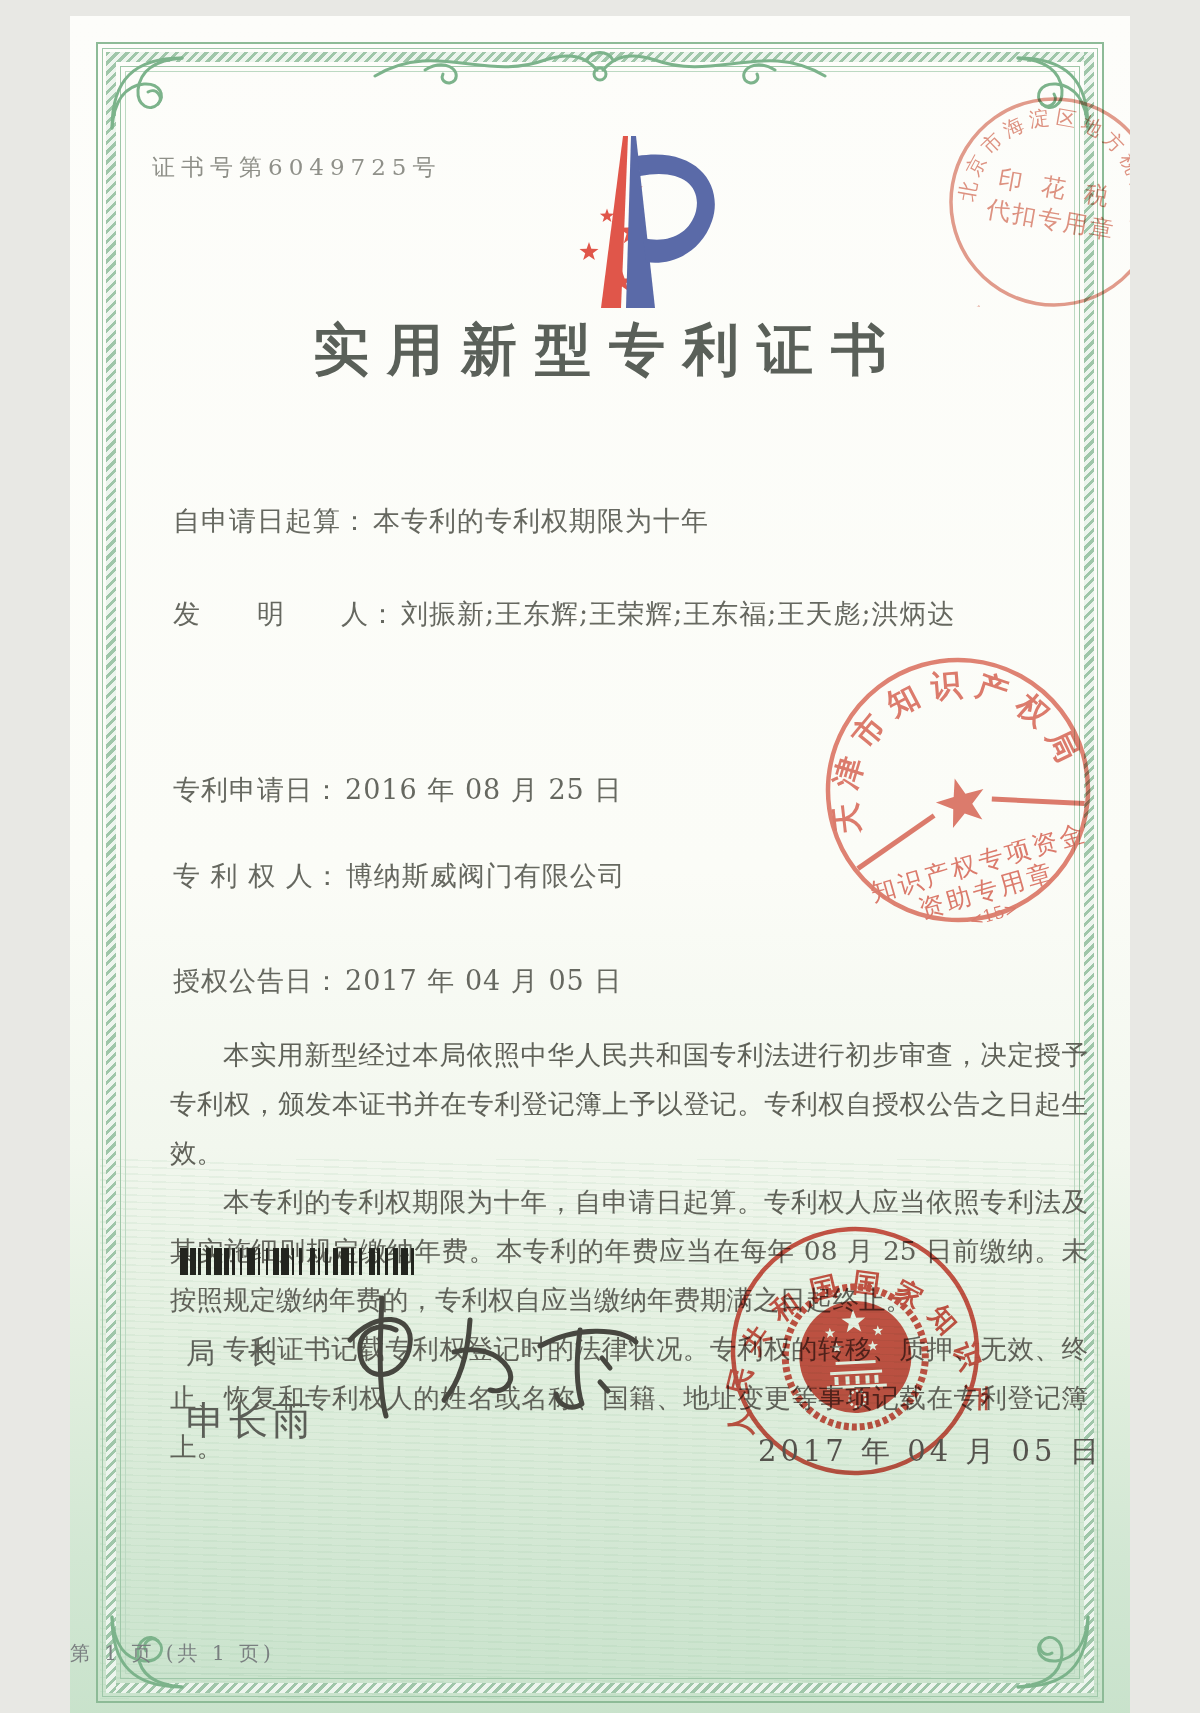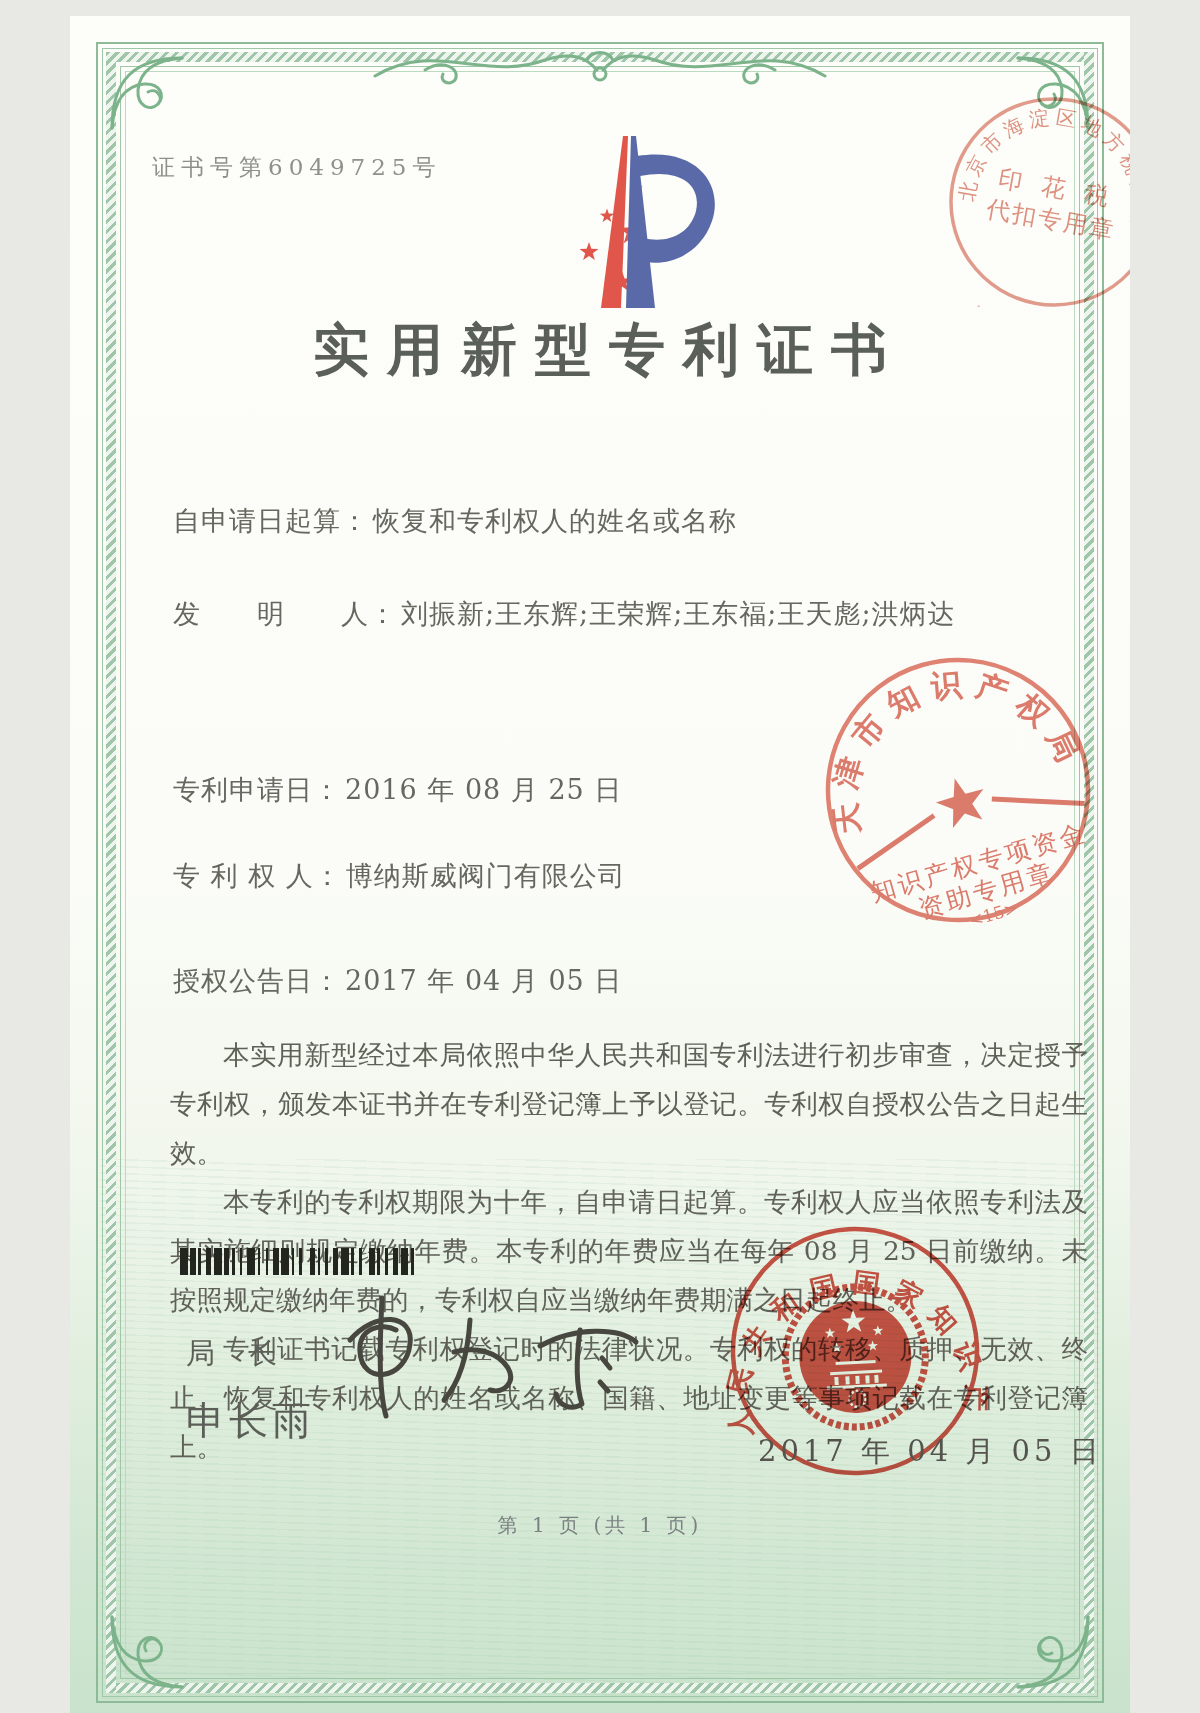--- a/index.html
+++ b/index.html
@@ -47,21 +47,21 @@
   .sig-title{position:absolute;left:116px;top:1318px;font-size:29px;color:#5b5e57;letter-spacing:2px;}
   .sig-name{position:absolute;left:116px;top:1378px;font-size:39px;color:#5b5e57;letter-spacing:4px;}
   .sig-svg{position:absolute;left:248px;top:1272px;width:340px;height:150px;z-index:4;}
 
   .stamp{position:absolute;mix-blend-mode:multiply;opacity:.92;z-index:5;}
   .stamp-tax{left:868px;top:70px;width:232px;height:232px;transform:rotate(10deg);}
   .stamp-tj{left:740px;top:626px;width:296px;height:296px;transform:rotate(-16deg);}
   .stamp-cnipa{left:653px;top:1203px;width:264px;height:264px;transform:rotate(-3deg);}
   .seal-date{position:absolute;left:688px;top:1416px;font-size:29px;color:#55534d;letter-spacing:4px;z-index:6;}
 
-  .footer{position:absolute;left:0;top:1496px;width:100%;text-align:center;
+  .footer{position:absolute;left:0;top:1624px;width:100%;
     font-size:20px;color:#7a7f80;letter-spacing:4px;}
 </style>
 </head>
 <body>
 
 <div class="page">
 
   <svg width="0" height="0" style="position:absolute">
     <defs>
       <polygon id="star5" points="0,-10 2.35,-3.24 9.51,-3.09 3.8,1.24 5.88,8.09 0,4 -5.88,8.09 -3.8,1.24 -9.51,-3.09 -2.35,-3.24"></polygon>
@@ -146,21 +146,21 @@
       <textPath href="#taxTop" startOffset="50%">北京市海淀区地方税务局</textPath>
     </text>
     <text x="116" y="110" font-size="24" fill="#dd8a79" text-anchor="middle" letter-spacing="6">印 花 税</text>
     <text x="116" y="142" font-size="24" fill="#dd8a79" text-anchor="middle" letter-spacing="2">代扣专用章</text>
     <text font-size="19" fill="#dd8a79" letter-spacing="4" text-anchor="middle">
       <textPath href="#taxBot" startOffset="50%">国家知识产权局</textPath>
     </text>
   </svg>
 
   <div class="row r0">
-    <span class="lbl">自申请日起算：</span><span>恢复和专利权人的姓名或名称</span>
+    <span class="lbl">自申请日起算：</span><span>本专利的专利权期限为十年</span>
   </div>
   <div class="row r1">
     <span class="lbl">发　　明　　人：</span><span>刘振新;王东辉;王荣辉;王东福;王天彪;洪炳达</span>
   </div>
   <div class="row r3">
     <span class="lbl">专利申请日：</span><span>2016 年 08 月 25 日</span>
   </div>
   <div class="row r4">
     <span class="lbl">专 利 权 人：</span><span>博纳斯威阀门有限公司</span>
   </div>

